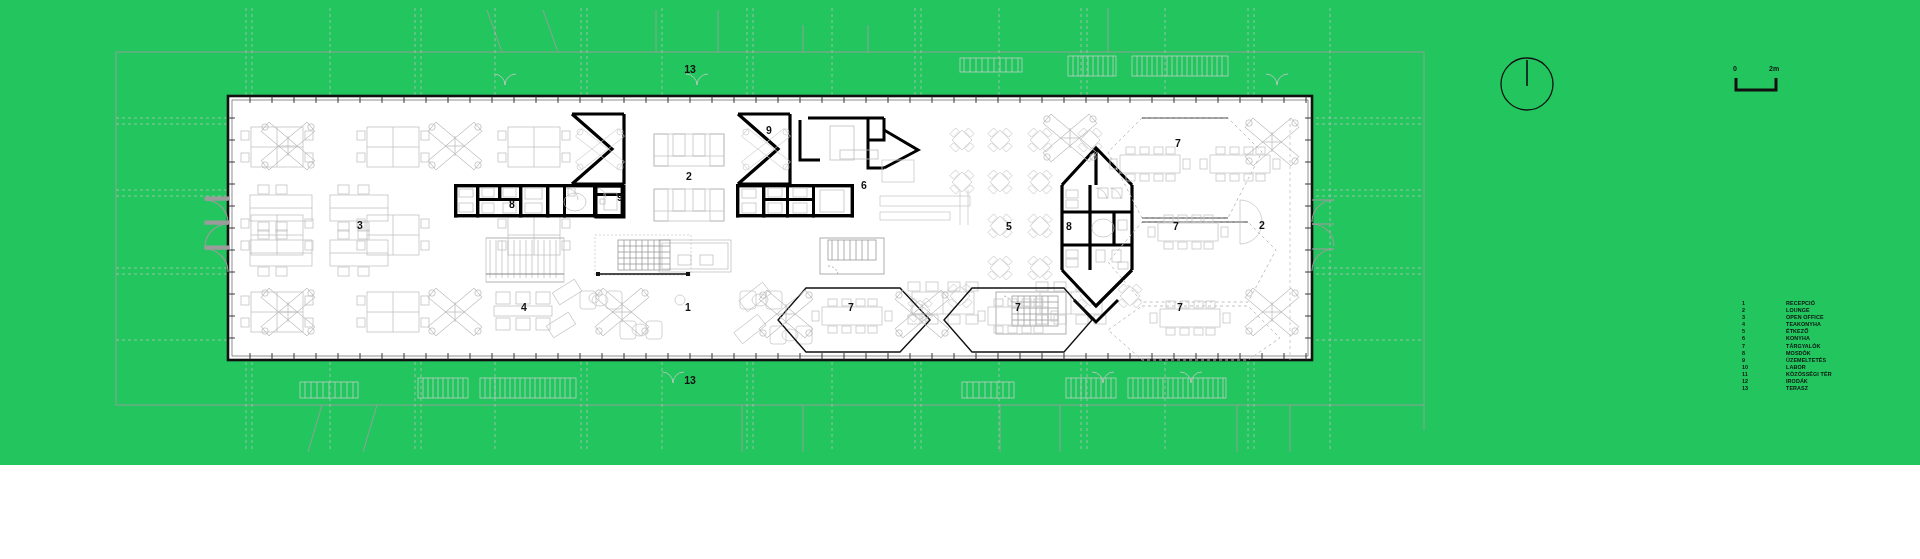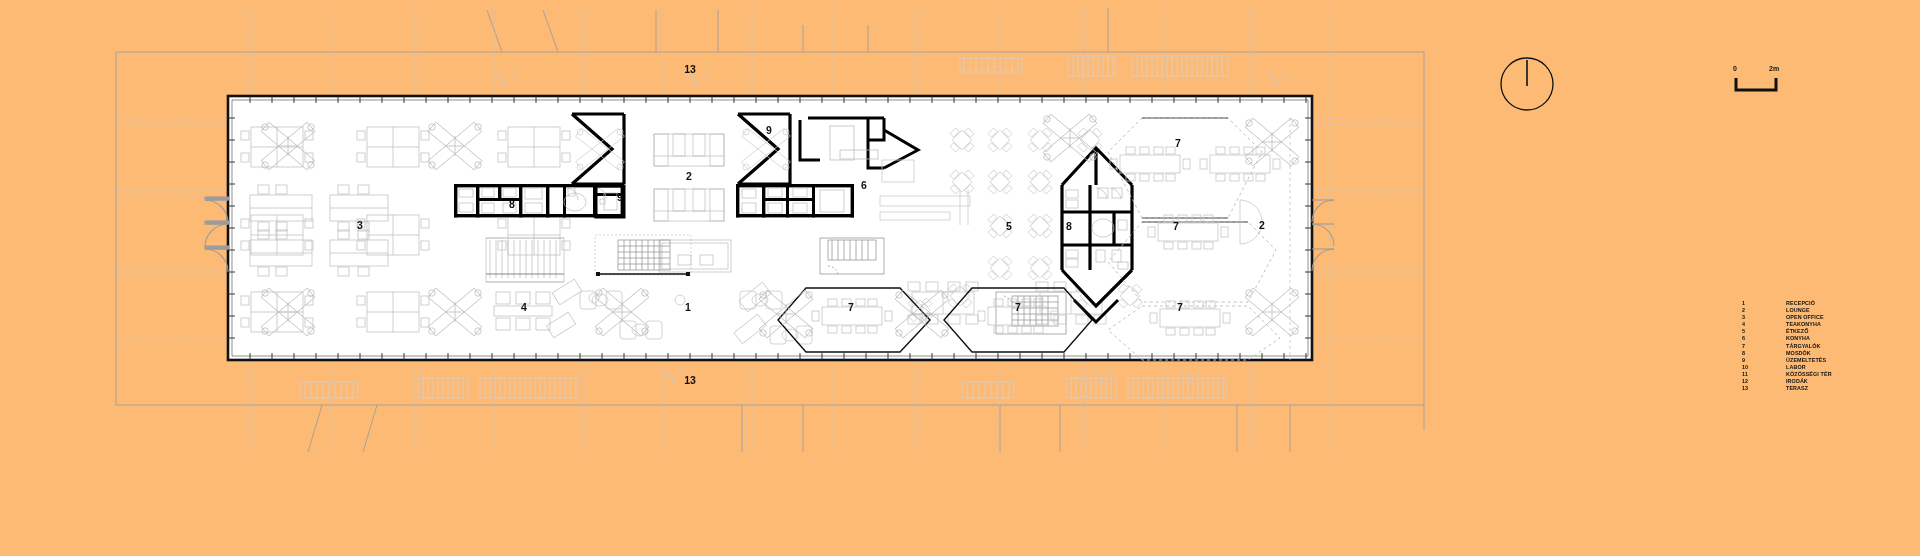--- a/index.html
+++ b/index.html
@@ -1,18 +1,18 @@
 <!DOCTYPE html>
 <html><head>
 <meta charset="utf-8">
 <style>
   html,body{margin:0;padding:0;background:#ffffff;}
   body{width:1920px;height:559px;overflow:hidden;
        font-family:"Liberation Sans","DejaVu Sans",sans-serif;}
-  #stage{position:relative;width:1920px;height:556px;background:#fdba74;}
+  #stage{position:relative;width:1920px;height:465px;background:#22c55e;}
   #plan{position:absolute;left:0;top:0;width:1920px;height:559px;}
   .legend{position:absolute;left:1742px;top:300px;width:150px;}
   .legend table{border-collapse:collapse;}
   .legend td{font-size:5.4px;font-weight:bold;color:#111;
              line-height:7.1px;padding:0;letter-spacing:.1px;
              font-family:"Liberation Sans",sans-serif;}
   .legend td.num{width:34px;}
   .legend td.lbl{padding-left:10px;white-space:nowrap;}
   .scalewrap{position:absolute;left:1733px;top:65px;width:70px;}
   .scalewrap .st{position:relative;height:11px;}

